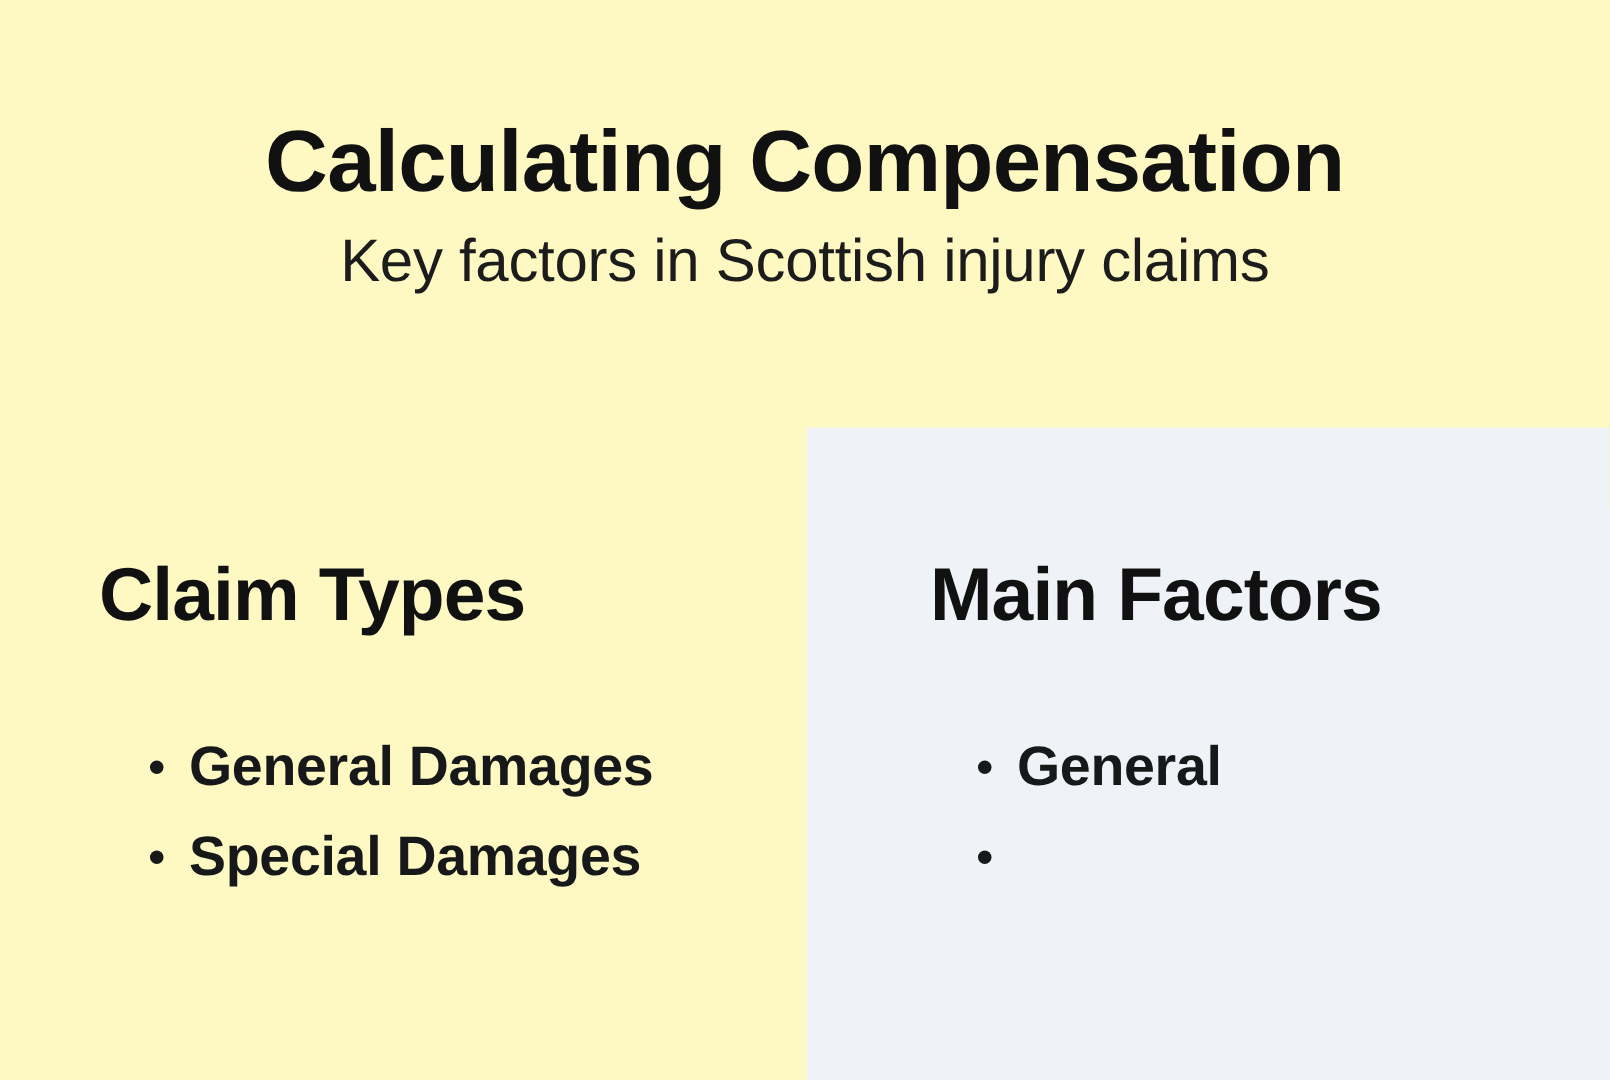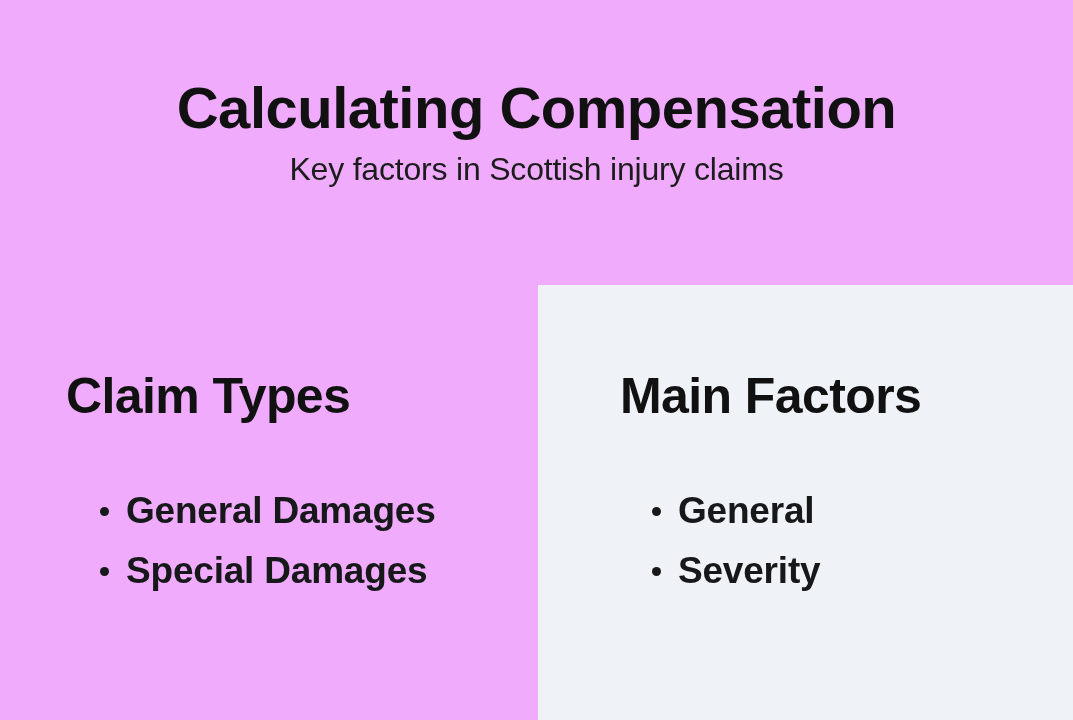--- a/index.html
+++ b/index.html
@@ -11,21 +11,21 @@
     height: 720px;
     overflow: hidden;
     font-family: "Liberation Sans", sans-serif;
     background: #e9e7e2;
   }
 
   #slide {
     position: relative;
     width: 1073px;
     height: 720px;
-    background: #f0abfc;
+    background: #fef9c3;
     overflow: hidden;
   }
 
   
   #header {
     position: absolute;
     left: 0;
     top: 0;
     width: 1073px;
     height: 285px;
@@ -43,21 +43,21 @@
     letter-spacing: -0.5px;
     line-height: 1.02;
     color: #111111;
     white-space: nowrap;
   }
 
   #slide-subtitle {
     margin: 0;
     padding-top: 16px;
     font-family: "Liberation Sans", sans-serif;
-    font-size: 32px;
+    font-size: 40px;
     font-weight: 400;
     letter-spacing: -0.2px;
     line-height: 1.05;
     color: #1c1c1c;
     white-space: nowrap;
   }
 
   
   #right-panel {
     position: absolute;
@@ -166,19 +166,18 @@
   <div id="right-column" style="position:absolute; left:538px; top:285px; width:535px; height:435px; z-index:2;border-radius:19px;">
     <div class="col-inner">
       <h2 id="right-heading" class="col-heading">Main Factors</h2>
       <ul id="right-list" class="bullet-list">
         <li class="bullet-item">
           <span class="bullet-dot"></span>
           <span>General</span>
         </li>
         <li class="bullet-item">
           <span class="bullet-dot"></span>
-          <span>Severity</span>
         </li>
       </ul>
     </div>
   </div>
 
 </div>
 
 </body></html>

